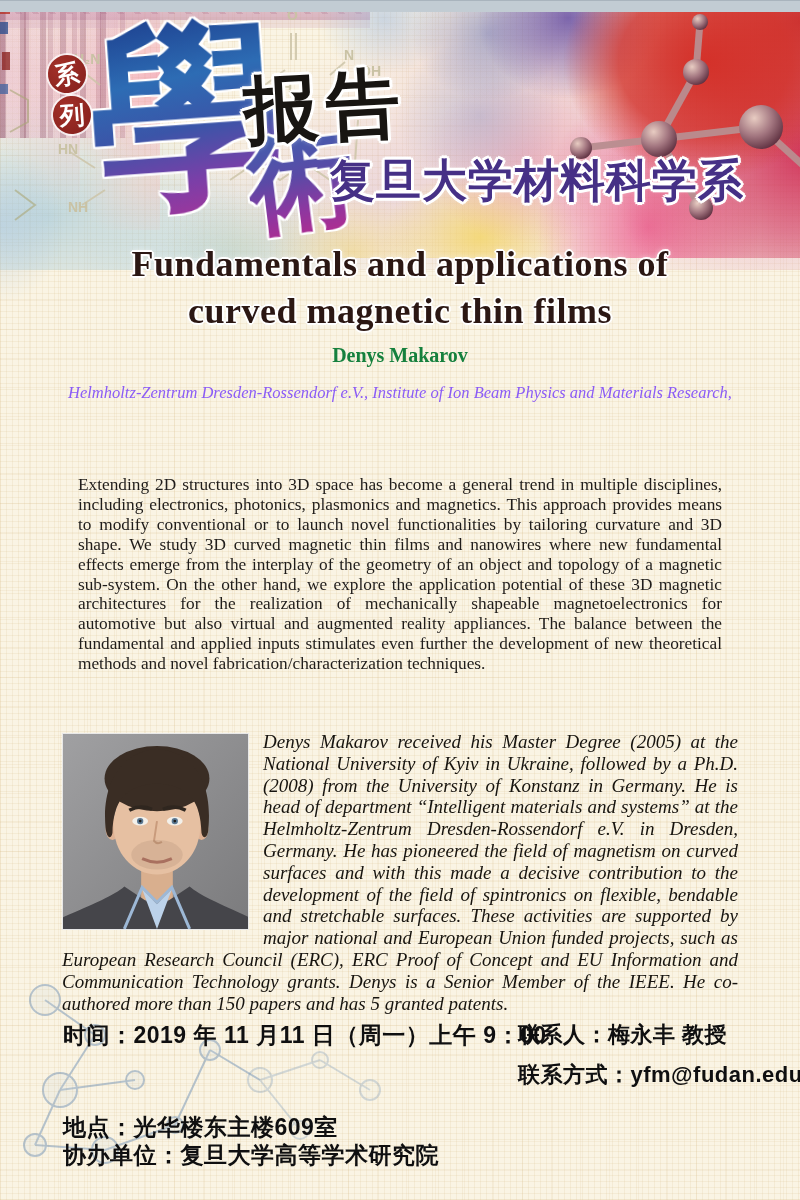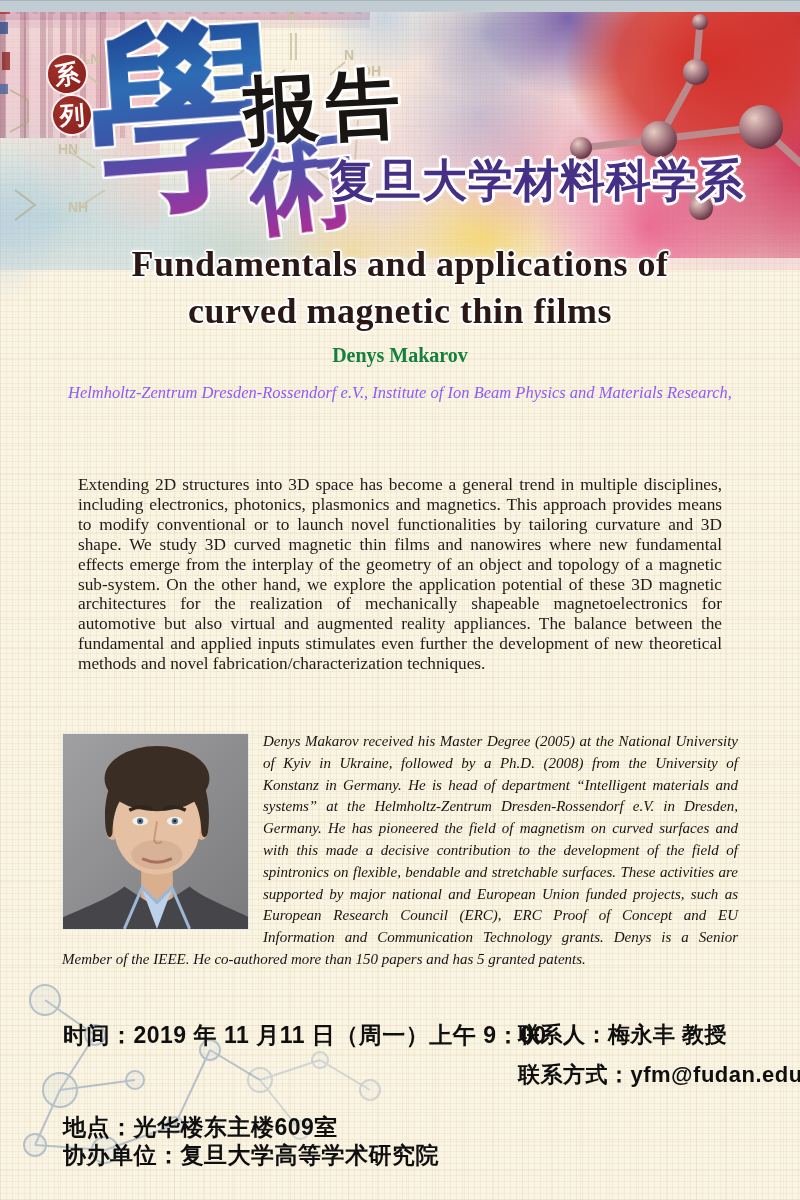--- a/index.html
+++ b/index.html
@@ -105,21 +105,21 @@
   .aff-1{top:383px;} .aff-2{top:406px;}
 
   
   .abstract{position:absolute;left:62px;top:459px;width:676px;z-index:3;
     font-family:"Liberation Serif",serif;font-size:17.3px;line-height:19.9px;
     color:var(--body_text,#1f1c1a);text-align:justify;}
   .abstract p{margin:16px;}
 
   
   .bio{position:absolute;left:62px;top:731px;width:676px;z-index:3;
-    font-family:"Liberation Serif",serif;font-style:italic;font-size:15px;
+    font-family:"Liberation Serif",serif;font-style:italic;font-size:19px;
     line-height:21.8px;color:#17140f;text-align:justify;}
   .photo{float:left;width:187px;height:197px;margin:2px 14px 4px 0;
     border:1px solid rgba(255,255,255,.8);box-sizing:border-box;background:#8b8b8d;}
   .photo svg{display:block;width:100%;height:100%;}
 
   
   .info-row{position:absolute;z-index:3;font-weight:bold;color:#0f0f10;
     font-size:23px;letter-spacing:.5px;white-space:nowrap;}
   .info-right{font-size:22px;}
   .svg-deco{position:absolute;pointer-events:none;}

